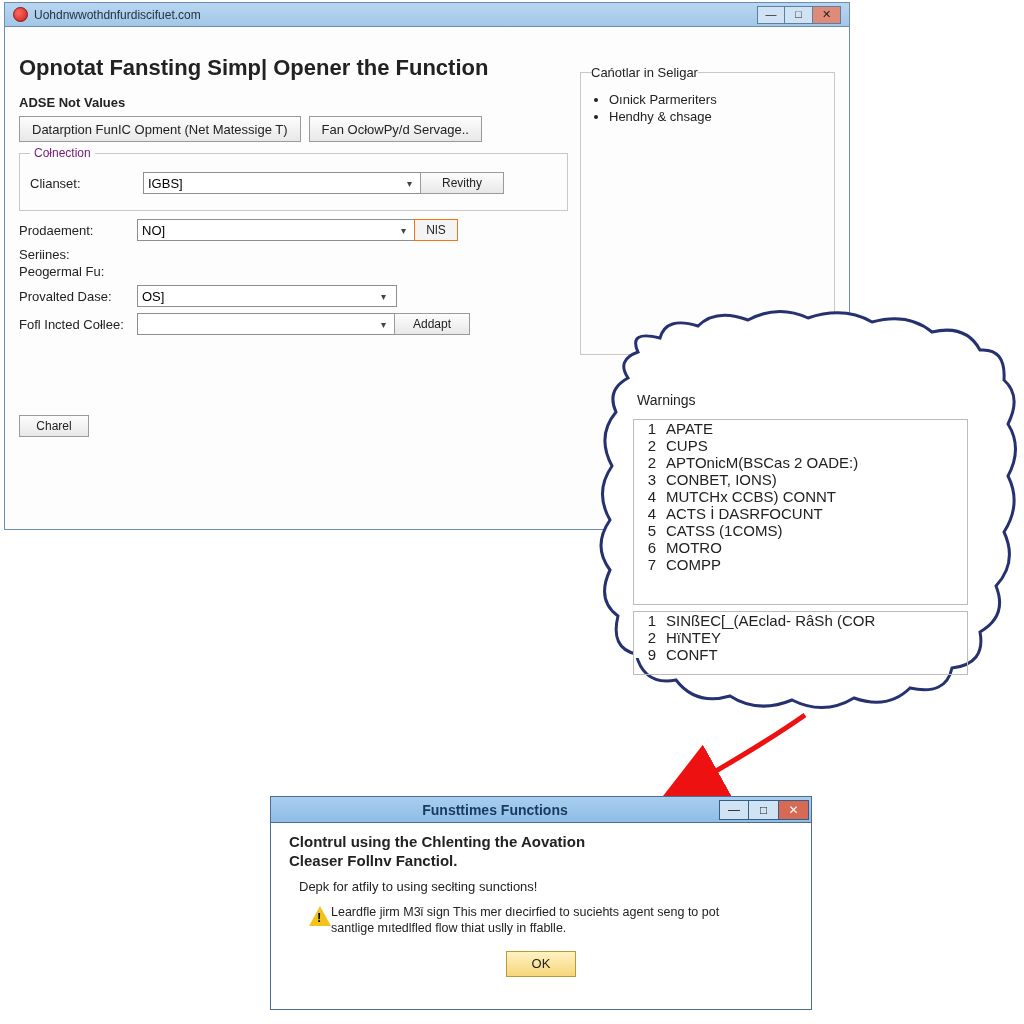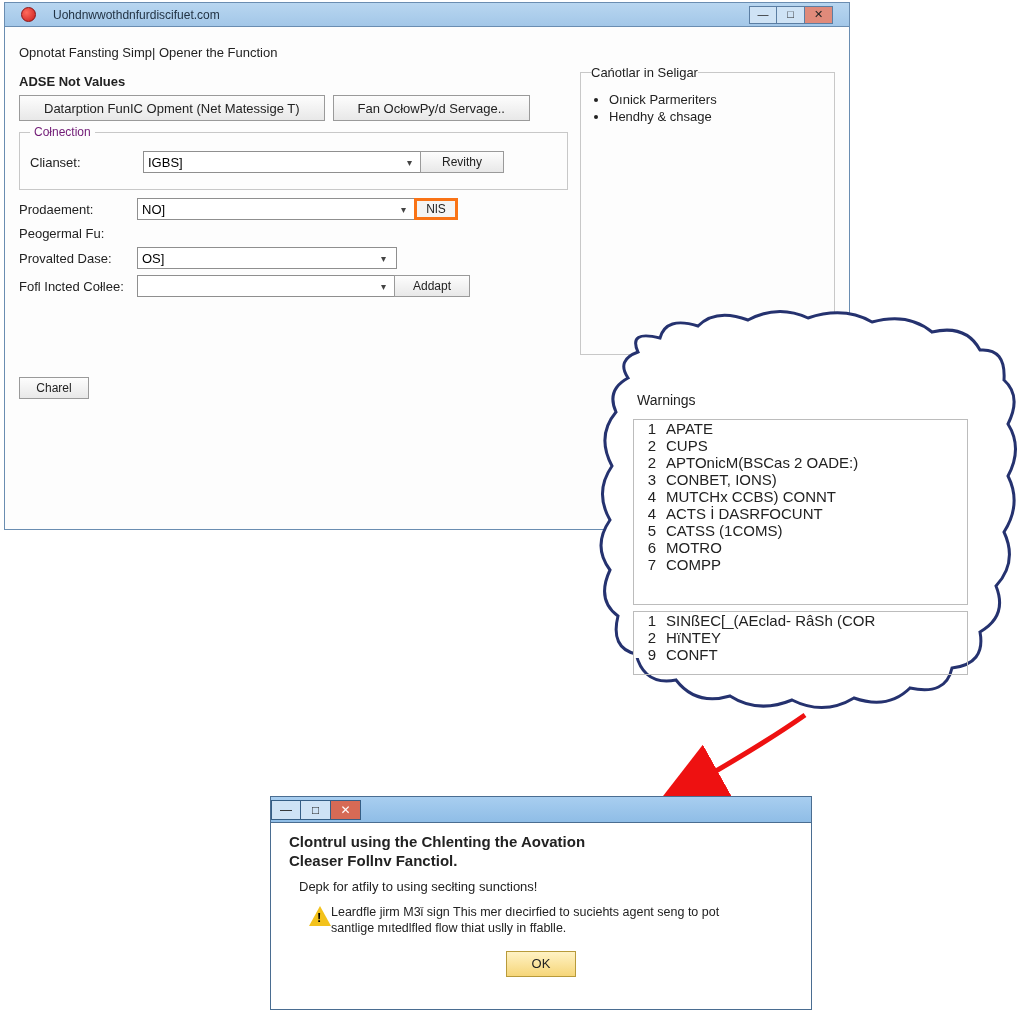--- a/index.html
+++ b/index.html
@@ -5,47 +5,47 @@
   * { box-sizing: border-box; margin: 0; padding: 0; font-family: "Segoe UI", Tahoma, sans-serif; }
   body { width: 1024px; height: 1024px; background: #fff; position: relative; font-size: 13px; color: #222; }
 
   
   .main-window {
     position: absolute; left: 4px; top: 2px; width: 846px; height: 528px;
     border: 1px solid #6a8db1; background: #fdfdfd;
   }
   .titlebar {
     height: 24px; background: linear-gradient(#b8d6f0,#a3c7e8);
-    display: flex; align-items: center; padding: 0 16px; border-bottom: 1px solid #6a8db1; gap: 11px;
+    display: flex; align-items: center; padding: 0 8px; border-bottom: 1px solid #6a8db1;
   }
   .titlebar .app-icon {
     width: 15px; height: 15px; border-radius: 50%;
     background: radial-gradient(circle at 35% 35%,#ff6b5b,#c81e1e);
     margin-right: 6px; border:1px solid #8a1212;
   }
   .titlebar .title-text { flex: 1; font-size: 12px; color: #234; }
   .win-btns { display:flex; gap:0; }
   .win-btn {
     width: 28px; height: 18px; border:1px solid #5b7ea3; background:#cfe3f5;
     display:flex; align-items:center; justify-content:center; font-size:11px; line-height:1;
   }
   .win-btn.close { background:#e08a7a; }
   .win-btn + .win-btn { border-left:none; }
 
   .client { padding: 10px 14px 10px 14px; display:flex; gap:12px; height: calc(100% - 24px); }
 
   .left-col { flex:1; min-width:0; }
   .right-col { width: 255px; }
 
-  h1.page-title { font-size: 13px; font-weight:normal; margin: 8px 0 14px; }
+  h1.page-title { font-size: 22px; font-weight:bold; margin: 18px 0 14px; }
   h2.section-bold { font-size: 13px; font-weight:bold; margin: 4px 0 6px; }
 
   .btn {
     display:inline-flex; align-items:center; justify-content:center;
-    height: 26px; padding: 0 24px;
+    height: 26px; padding: 0 12px;
     border:1px solid #9a9a9a; background:linear-gradient(#fdfdfd,#e8e8e8);
     font-size:13px; color:#222; cursor:pointer;
   }
   .btn.small { height:22px; font-size:12px; }
 
   .top-btns { display:flex; gap:8px; margin-bottom:4px; }
 
   fieldset.group {
     border:1px solid #c8c8c8; padding: 6px 10px 10px; margin-bottom:8px;
     position:relative;
@@ -55,21 +55,21 @@
   .form-row { display:flex; align-items:center; gap:8px; margin:6px 0; }
   .form-row label { width:105px; font-size:13px; }
   .form-row.wider label { width:110px; }
   select, input[type=text] {
     height:22px; border:1px solid #8f8f8f; background:#fff; font-size:13px; padding:0 4px;
   }
   .combo { display:flex; align-items:center; }
   .combo select { appearance:none; padding-right:18px; }
   .combo::after { content:"▾"; margin-left:-16px; pointer-events:none; font-size:10px; color:#444; }
 
-  .mini-btn { width:44px; height:22px; border:3px solid #f97316; background:#f4f4f4;
+  .mini-btn { width:44px; height:22px; border:1px solid #f97316; background:#f4f4f4;
     display:flex;align-items:center;justify-content:center;font-size:12px;}
 
   .seg { display:flex; }
   .seg .cell{
     width:70px; height:22px; border:1px solid #bcbcbc; display:flex;align-items:center;justify-content:center;
     font-size:12px; background:#fff;
   }
   .seg .cell + .cell { border-left:none; }
 
   .side-group {
@@ -188,20 +188,21 @@
         <label>Prodaement:</label>
         <span class="combo">
             <select style="width:280px">
           <option>NO]</option>
         </select>
           </span>
         <div class="mini-btn">NlS</div>
       </div>
 
       <div style="margin:6px 0 2px;">
+        <div>Seriines:</div>
         <div class="form-row wider" style="margin-top:2px;gap:40px;">
           <label>Peogermal Fu:</label>
         </div>
       </div>
 
       <div class="form-row wider">
         <label>Provalted Dase:</label>
         <span class="combo">
             <select style="width:260px">
           <option>OS]</option>
@@ -312,20 +313,21 @@
       <marker id="ah" markerWidth="14" markerHeight="12" refX="12" refY="6" orient="auto">
         <path d="M0 0 L14 6 L0 12 Z" fill="#e11"></path>
       </marker>
     </defs>
     <path d="M160 5 Q110 40 20 90" stroke="#e11" stroke-width="5" fill="none" marker-end="url(#ah)"></path>
   </svg>
 </div>
 
 <div class="dialog">
   <div class="titlebar2">
+    <div class="t">Funsttimes Functions</div>
     <div class="dbtn min">—</div>
     <div class="dbtn max">□</div>
     <div class="dbtn close">✕</div>
   </div>
   <div class="dialog-body">
     <h3>Clontrul using the Chlenting the Aovation</h3>
     <h4>Cleaser Follnv Fanctiol.</h4>
     <div class="line1">Depk for atfily to using secłting sunctions!</div>
     <div class="warnrow">
       <div class="tri"></div>

